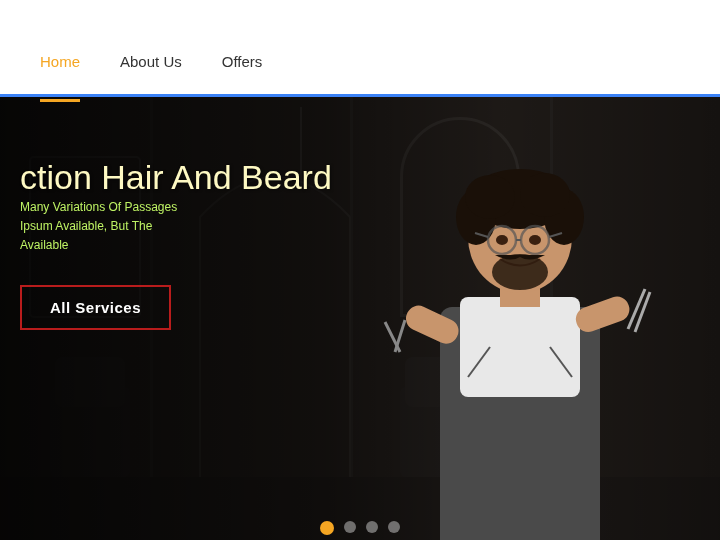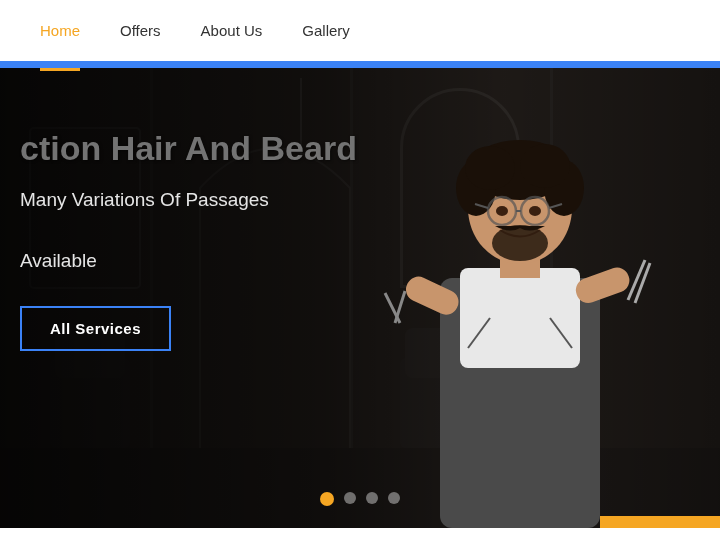--- a/index.html
+++ b/index.html
@@ -5,23 +5,24 @@
     * { margin: 0; padding: 0; box-sizing: border-box; }
     body { font-family: Arial, sans-serif; width: 720px; height: 540px; overflow: hidden; background: #fff; }
 
     
     nav {
       display: flex;
       align-items: center;
       padding: 0 20px;
       height: 68px;
       background: #fff;
-      border-bottom: 7px solid #3b82f6;
+      border-bottom: 3px solid #3b82f6;
       position: relative;
       z-index: 10;
+      margin-top: 29px;
     }
     .nav-items {
       display: flex;
       align-items: center;
       gap: 0;
     }
     .nav-item {
       padding: 10px 20px;
       font-size: 15px;
       color: #333;
@@ -88,38 +89,37 @@
       position: absolute;
       top: 60px;
       left: 0;
       z-index: 3;
       padding: 0 20px;
       max-width: 380px;
     }
 
     .hero-title {
       font-size: 34px;
-      font-weight: 700;
-      color: #737373;
+      font-weight: 400;
+      color: #fef9c3;
       line-height: 1.2;
-      margin-bottom: 16px;
       text-shadow: 1px 1px 3px rgba(0,0,0,0.5);
     }
 
     .hero-desc {
-      font-size: 19px;
-      color: #e5e5e5;
+      font-size: 12px;
+      color: #bef264;
       line-height: 1.6;
       margin-bottom: 30px;
     }
 
     .hero-btn {
       display: inline-block;
       padding: 12px 28px;
-      border: 2px solid #3b82f6;
+      border: 2px solid #b91c1c;
       color: #fff;
       font-size: 15px;
       font-weight: 700;
       cursor: pointer;
       background: transparent;
       letter-spacing: 0.5px;
     }
 
     
     .slider-dots {
@@ -173,23 +173,22 @@
       height: 80px;
       background: rgba(255,255,255,0.1);
     }
   </style>
 </head>
 <body>
 
 <nav>
   <div class="nav-items">
     <div class="nav-item active">Home</div>
+    <div class="nav-item">About Us</div>
     <div class="nav-item">Offers</div>
-    <div class="nav-item">About Us</div>
-    <div class="nav-item">Gallery</div>
   </div>
 </nav>
 
 <div class="hero">
 
   <div class="hero-scene">
 
     <div class="bg-arch"></div>
     <div class="bg-lamp"></div>
 
@@ -259,21 +258,21 @@
 
       <line x1="110" y1="210" x2="88" y2="240" stroke="#555" stroke-width="2"></line>
       <line x1="170" y1="210" x2="192" y2="240" stroke="#555" stroke-width="2"></line>
     </svg>
   </div>
 
   <div class="hero-content">
     <h1 class="hero-title">ction Hair And Beard</h1>
     <p class="hero-desc">
       <span>Many Variations Of Passages</span><br>
-      <br>
+      <span>Ipsum Available, But The</span><br>
       <span>Available</span>
     </p>
     <button class="hero-btn">All Services</button>
   </div>
 
   <div class="slider-dots">
     <div class="dot active"></div>
     <div class="dot"></div>
     <div class="dot"></div>
     <div class="dot"></div>

